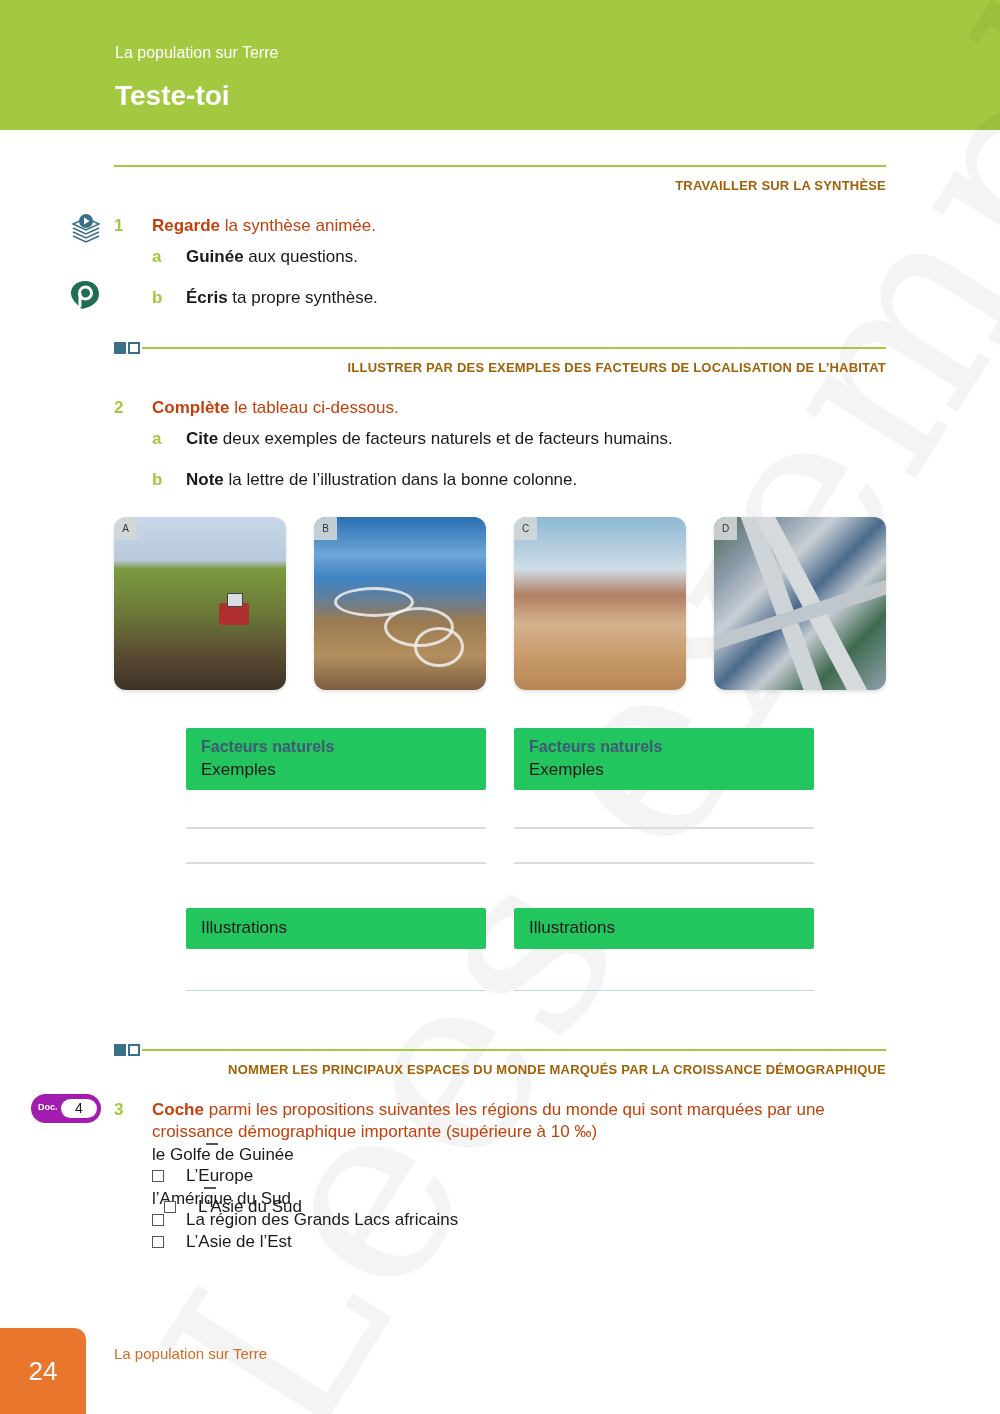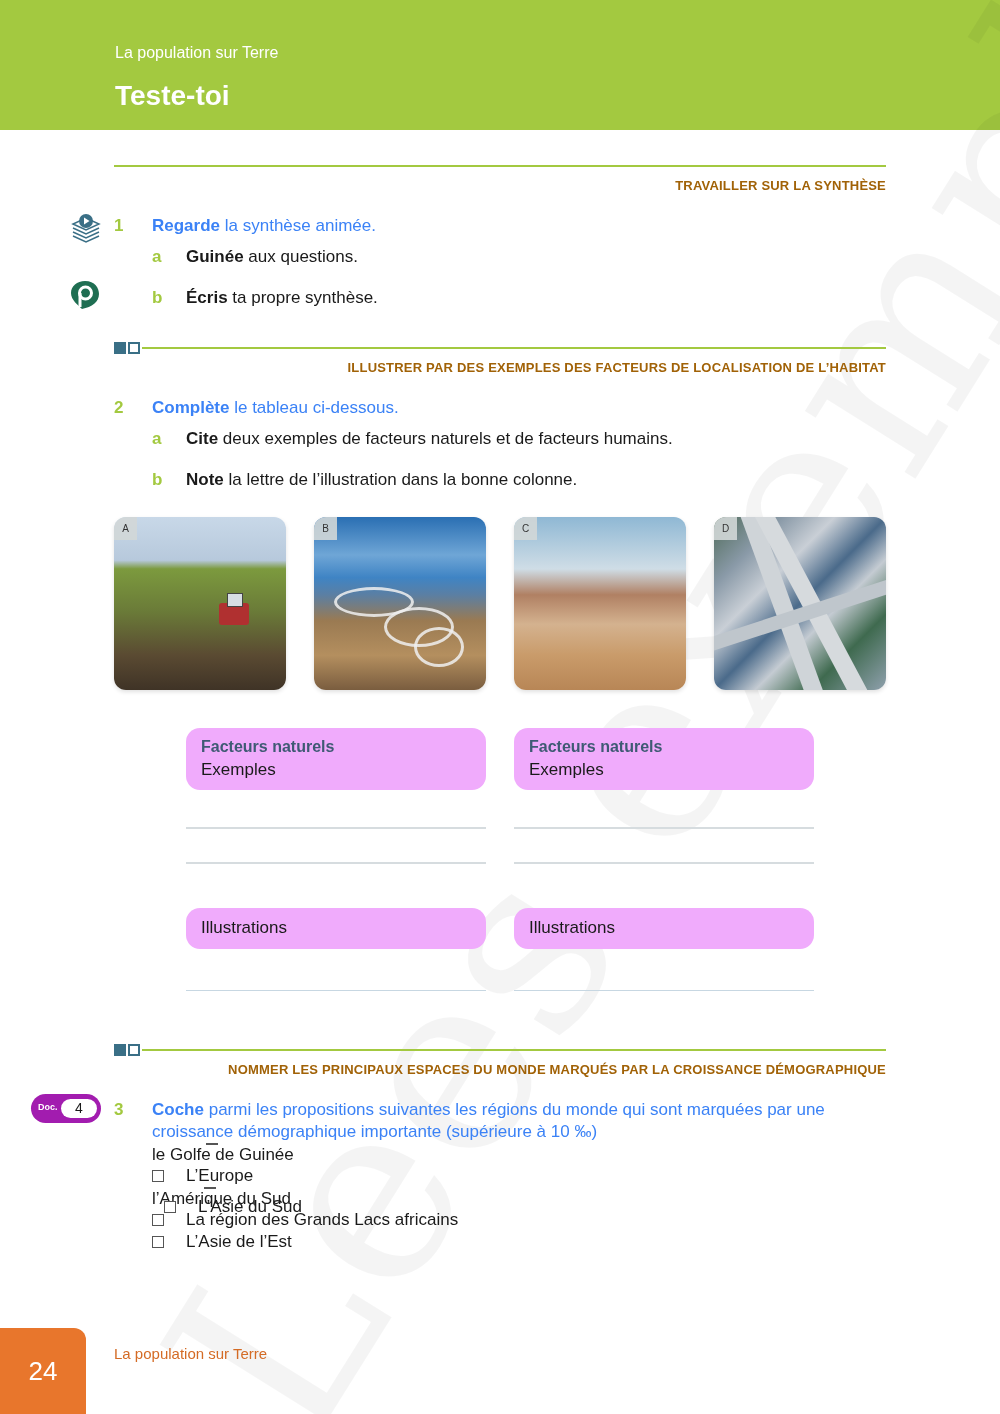--- a/index.html
+++ b/index.html
@@ -14,40 +14,40 @@
     .watermark { left: 110px; top: 1330px; }
 
     .rule { position: absolute; left: 114px; width: 772px; height: 2px; background: #a3c940; }
     .rule-marker { position: absolute; left: 114px; width: 28px; height: 12px; }
     .rule-marker .sq1 { position: absolute; left: 0; top: 0; width: 12px; height: 12px; background: #3a6f86; }
     .rule-marker .sq2 { position: absolute; left: 14px; top: 0; width: 12px; height: 12px; border: 2px solid #3a6f86; background: #fff; }
 
     .section-label { position: absolute; right: 114px; font-size: 13px; font-weight: bold; color: #a16207; letter-spacing: 0.2px; text-align: right; }
 
     .q-num { position: absolute; left: 114px; font-size: 17px; font-weight: bold; color: #a3c940; }
-    .q-text { position: absolute; left: 152px; font-size: 17px; color: #3b82f6; }
+    .q-text { position: absolute; left: 152px; font-size: 17px; color: #c2410c; }
     .sub-letter { position: absolute; left: 152px; font-size: 17px; font-weight: bold; color: #a3c940; }
     .sub-text { position: absolute; left: 186px; font-size: 17px; color: #1a1a1a; }
     b { font-weight: bold; }
 
     .icon-layers { position: absolute; left: 70px; top: 212px; width: 32px; height: 32px; }
     .icon-p { position: absolute; left: 70px; top: 280px; width: 30px; height: 30px; }
 
     .photo { position: absolute; top: 517px; width: 172px; height: 173px; border-radius: 12px; overflow: hidden; box-shadow: 0 2px 4px rgba(0,0,0,0.12); }
     .photo .tag { position: absolute; left: 0; top: 0; width: 23px; height: 23px; background: rgba(210,215,215,0.9); font-size: 10px; color: #333; display: flex; align-items: center; justify-content: center; }
     .photo-a { left: 114px; background: linear-gradient(180deg, #c8d8e8 0%, #b7c9dc 25%, #7c9a3e 30%, #6a7a38 55%, #5a4a32 80%, #3f3326 100%); }
     .photo-b { left: 314px; background: linear-gradient(180deg, #2a6fb3 0%, #6fa6d6 22%, #3f84c4 35%, #5b7fa3 45%, #9a7a52 60%, #b48f5f 80%, #7a5d3f 100%); }
     .photo-c { left: 514px; background: linear-gradient(180deg, #8fb8d4 0%, #cfdde6 30%, #b08063 45%, #d4b28f 62%, #c99b6a 80%, #b88656 100%); }
     .photo-d { left: 714px; background: linear-gradient(135deg, #4e6a58 0%, #8a9aa8 20%, #c9cfd6 35%, #4a6a8a 50%, #c4cbd2 62%, #3f6a4f 78%, #8fa0ad 100%); }
 
     .tractor { position: absolute; left: 105px; top: 86px; width: 30px; height: 22px; background: #b03030; border-radius: 3px; }
     .tractor::before { content: ""; position: absolute; left: 8px; top: -10px; width: 14px; height: 12px; background: #d7dde3; border: 1px solid #444; }
     .road { position: absolute; border: 3px solid rgba(240,240,240,0.85); border-radius: 50%; }
 
-    .box { position: absolute; background: #f0abfc; border-radius: 14px; }
+    .box { position: absolute; background: #22c55e; border-radius: 2px; }
     .box-title { position: absolute; left: 15px; font-size: 16px; font-weight: bold; color: #3f5a74; }
     .box-sub { position: absolute; left: 15px; font-size: 17px; color: #1a1a1a; }
     .answer-line { position: absolute; height: 2px; background: #d6dcdf; }
     .answer-line.blue { background: #c7d7e2; height: 1px; }
 
     .doc-badge { position: absolute; left: 31px; top: 1094px; width: 70px; height: 29px; background: #a21caf; border-radius: 15px; }
     .doc-badge .doc-lbl { position: absolute; left: 7px; top: 8px; font-size: 9px; color: #ffffff; font-weight: bold; }
     .doc-badge .doc-num { position: absolute; left: 30px; top: 5px; width: 36px; height: 19px; background: #ffffff; border-radius: 10px; font-size: 14px; color: #1a1a1a; text-align: center; line-height: 19px; }
 
     .check-item { position: absolute; left: 152px; height: 22px; display: flex; align-items: center; }

